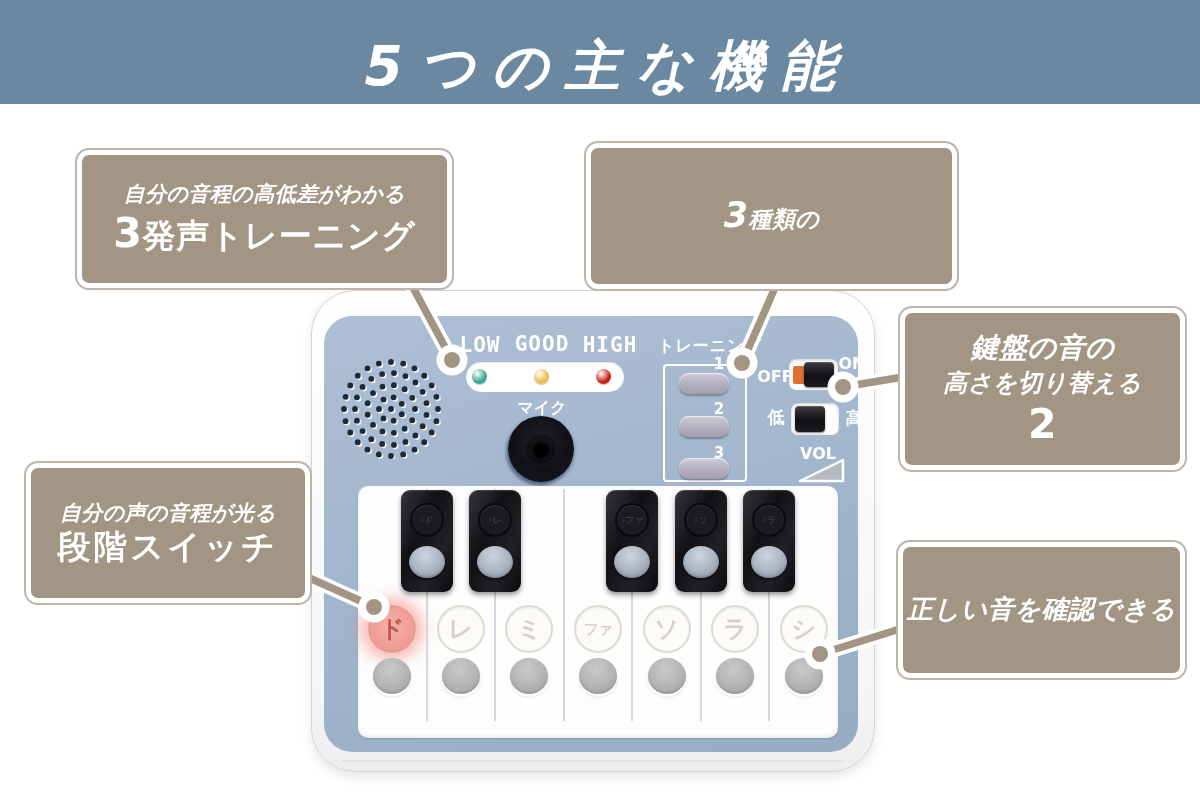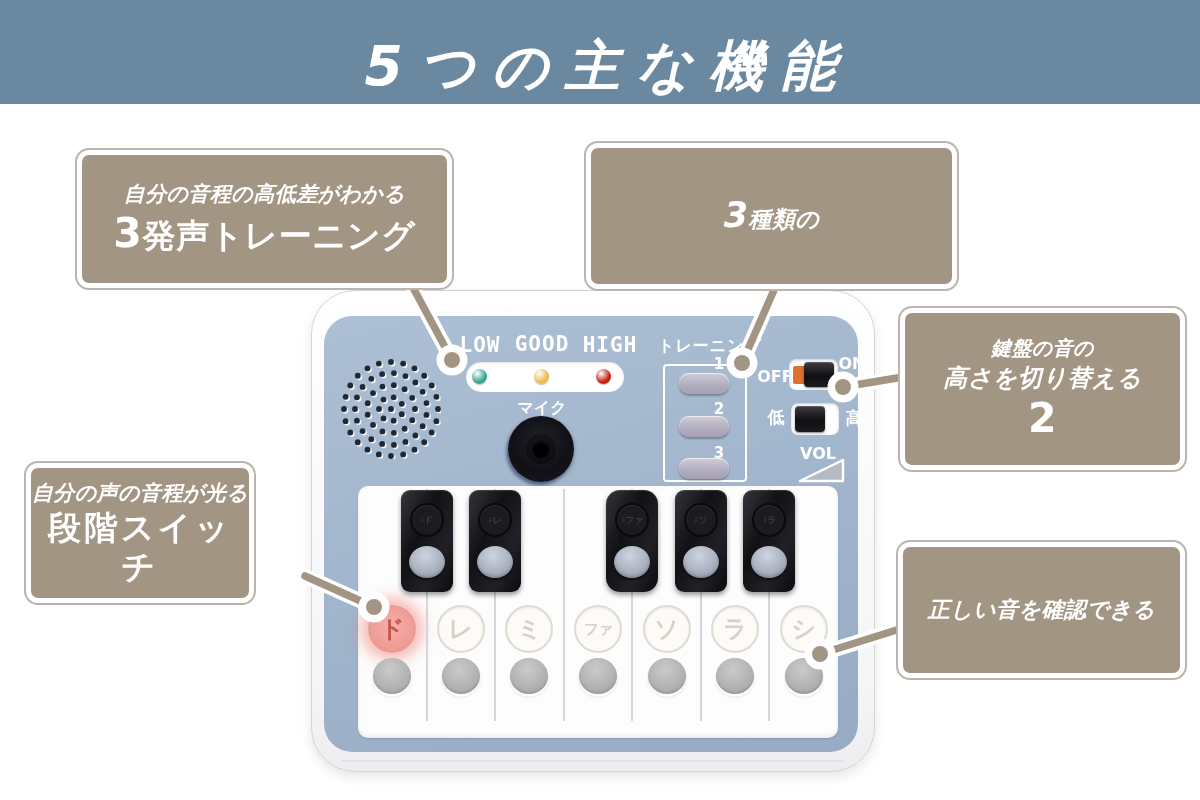--- a/index.html
+++ b/index.html
@@ -87,21 +87,21 @@
            box-shadow:0 0 0 2px var(--outline);box-sizing:border-box;color:#fff;
            display:flex;flex-direction:column;align-items:center;justify-content:center;text-align:center;}
   .co-sub{font-size:21px;font-weight:600;letter-spacing:.02em;line-height:1.35;font-style:italic;}
   .co-main{font-size:33px;font-weight:600;letter-spacing:.02em;line-height:1.2;display:flex;align-items:baseline;justify-content:center;}
   .co-main .num{font-size:41px;}
   .co-sub .num{font-size:35px;font-weight:600;}
   .co-sub .rest{font-size:23px;font-weight:600;}
   .co-1{left:77px;top:46px;width:375px;height:138px;}
   .co-2{left:586px;top:39px;width:371px;height:146px;}
   .co-3{left:900px;top:204px;width:285px;height:162px;}
-  .co-4{left:26px;top:359px;width:228px;height:140px;}
+  .co-4{left:26px;top:359px;width:284px;height:140px;}
   .co-5{left:898px;top:438px;width:287px;height:136px;}
 </style>
 </head>
 <body>
 
 <div class="page">
 
   <header class="banner">
     <h1>5つの主な機能</h1>
   </header>
@@ -320,21 +320,21 @@
               <div class="kbtn"></div>
             </div>
             <div class="bkey" style="left: 42.5714px;">
               <div class="bcircle">♯ド</div>
               <div class="bbtn"></div>
             </div>
             <div class="bkey" style="left: 111.143px;">
               <div class="bcircle">♯レ</div>
               <div class="bbtn"></div>
             </div>
-            <div class="bkey" style="left: 248.286px; border-radius: 14px;">
+            <div class="bkey" style="left: 248.286px;">
               <div class="bcircle">♯ファ</div>
               <div class="bbtn"></div>
             </div>
             <div class="bkey" style="left: 316.857px;">
               <div class="bcircle">♯ソ</div>
               <div class="bbtn"></div>
             </div>
             <div class="bkey" style="left: 385.429px;">
               <div class="bcircle">♯ラ</div>
               <div class="bbtn"></div>
@@ -374,30 +374,30 @@
       </div>
     </div>
 
     <div class="callout co-2">
       <div class="co-sub">
         <span class="num">3</span><span class="rest">種類の</span>
       </div>
     </div>
 
     <div class="callout co-3">
-      <div class="co-sub" style="font-size:20px">鍵盤の音の</div>
+      <div class="co-sub" style="font-size:28px">鍵盤の音の</div>
       <div class="co-sub" style="font-size:24px">高さを切り替える</div>
       <div class="co-main">
         <span class="num">2</span>
       </div>
     </div>
 
     <div class="callout co-4">
       <div class="co-sub">自分の声の音程が光る</div>
       <div class="co-main" style="letter-spacing:.10em">段階スイッチ</div>
     </div>
 
     <div class="callout co-5">
-      <div class="co-sub" style="font-size:22px">正しい音を確認できる</div>
+      <div class="co-sub" style="font-size:26px">正しい音を確認できる</div>
     </div>
 
   </div>
 </div>
 
 </body></html>

